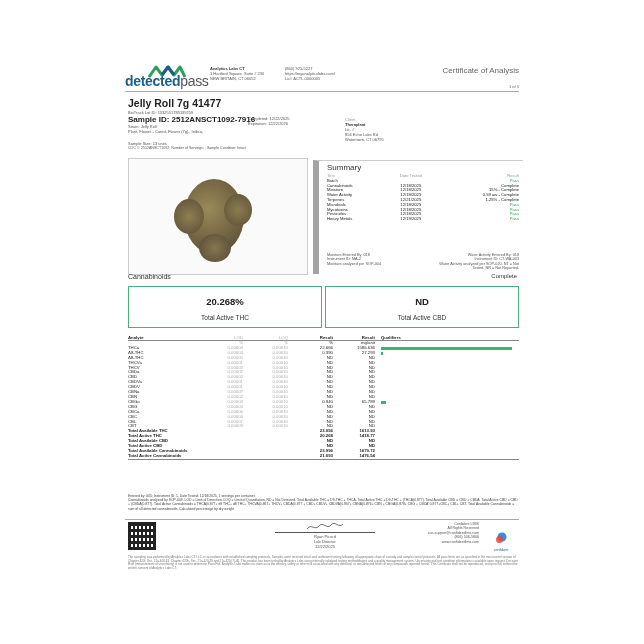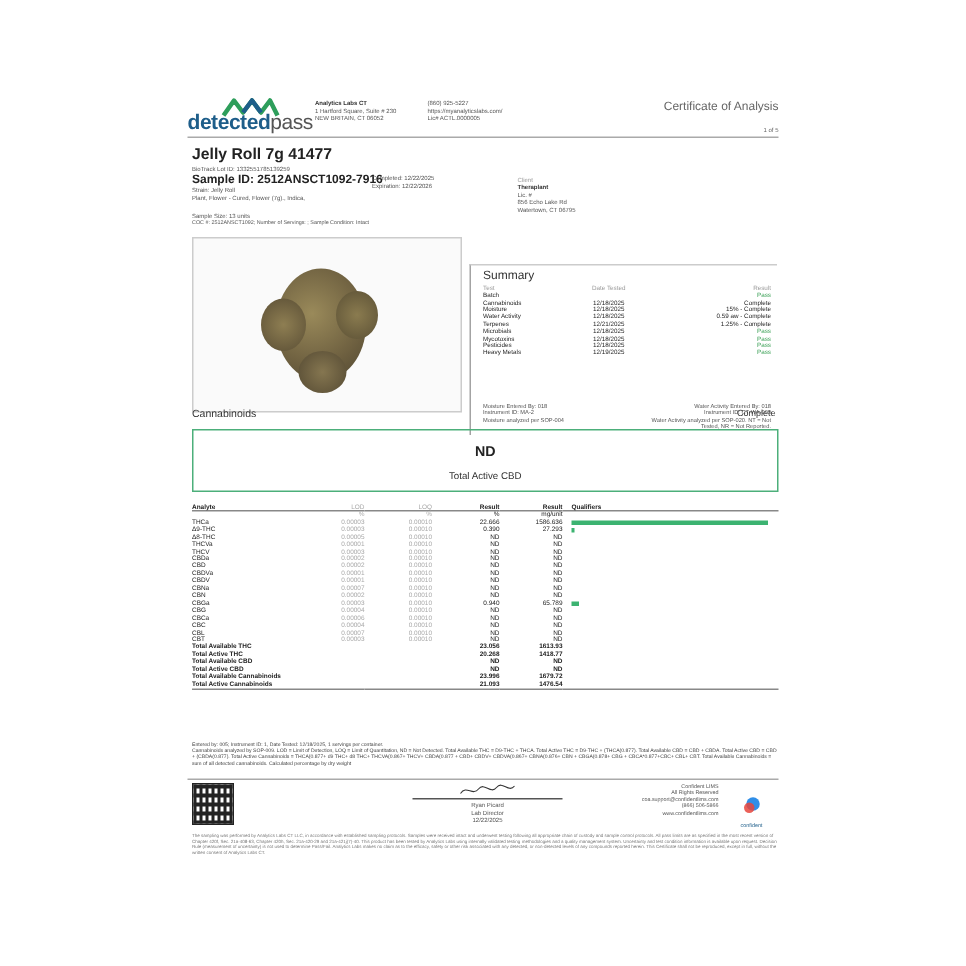--- a/index.html
+++ b/index.html
@@ -10,21 +10,21 @@
   .logo-mark { position:absolute; left:22px; top:4px; width:40px; height:14px; }
   .logo-text { position:absolute; left:0; top:13px; font-size:14px; font-weight:bold; letter-spacing:-0.3px; color:#1e5e8a; }
   .logo-text .labs { font-weight:normal; color:#555; }
   .hdr-rule { position:absolute; left:0; top:31px; width:394px; height:1px; background:#aaa; }
   .coa-title { position:absolute; right:0; top:6px; font-size:8px; color:#666; }
   .pg { position:absolute; right:0; top:24px; font-size:4px; color:#666; }
   .title { position:absolute; left:3px; top:37px; font-size:10.5px; font-weight:bold; color:#222; }
   .sample-id { font-size:8px; font-weight:bold; color:#222; }
   .img-box { position:absolute; left:3px; top:98px; width:178px; height:115px; border:1px solid #ccc; background:#fafafa; }
   .bud { position:absolute; border-radius:50%; }
-  .summary { position:absolute; left:188px; top:116px; width:204px; height:113px; border-left:1px solid #a3a3a3; border-top:1px solid #ccc; }
+  .summary { position:absolute; left:188px; top:100px; width:204px; height:113px; border-left:6px solid #a3a3a3; border-top:1px solid #ccc; }
   .sum-title { font-size:8px; color:#333; position:absolute; left:8px; top:2px; }
   .sum-table { position:absolute; left:8px; top:13px; width:192px; border-collapse:collapse; }
   .sum-table td, .sum-table th { font-size:4.2px; line-height:4.8px; padding:0; font-weight:normal; }
   .sum-table th { color:#999; text-align:left; }
   .sum-table .c2 { text-align:center; }
   .sum-table .c3 { text-align:right; }
   .pass { color:#3aa055; }
   .section { font-size:7px; color:#333; }
   .kpi-row { position:absolute; left:3px; top:226px; width:391px; height:42px; display:flex; gap:3px; }
   .kpi { flex:1; border:1.5px solid #4caf7a; position:relative; }
@@ -173,20 +173,24 @@
       <div>Water Activity analyzed per SOP-020. NT = Not</div>
       <div>Tested, NR = Not Reported.</div>
     </div>
   </div>
 
   <div class="abs section" style="left:3px;top:213px;">Cannabinoids</div>
   <div class="abs" style="right:2px;top:213px;font-size:6px;color:#333;">Complete</div>
 
   <div class="kpi-row">
     <div class="kpi">
+      <div class="val">20.268%</div>
+      <div class="lbl">Total Active THC</div>
+    </div>
+    <div class="kpi">
       <div class="val">ND</div>
       <div class="lbl">Total Active CBD</div>
     </div>
   </div>
 
   <table class="an-table">
     <colgroup>
       <col style="width:70px">
         <col style="width:45px">
         <col style="width:45px">

